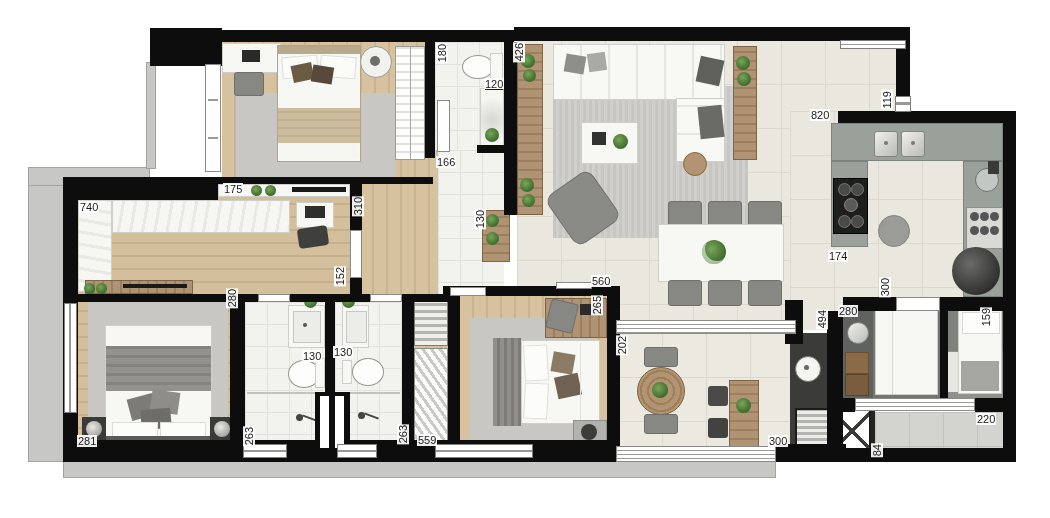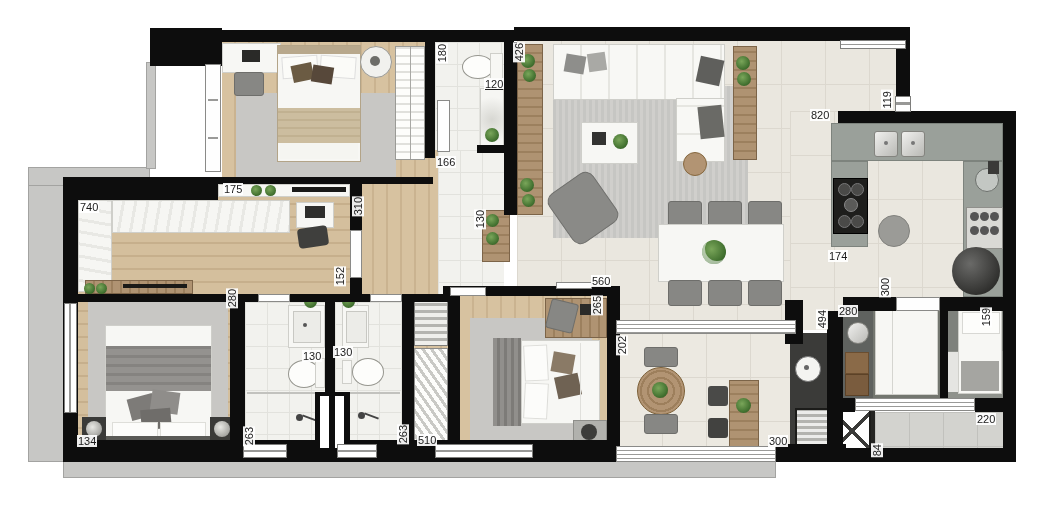--- a/index.html
+++ b/index.html
@@ -340,20 +340,20 @@
       <div class="dim v" style="left: 879px; top: 277px;">300</div>
       <div class="dim v" style="left: 616px; top: 335px;">202</div>
       <div class="dim v" style="left: 816px; top: 309px;">494</div>
       <div class="dim" style="left: 838px; top: 305px;">280</div>
       <div class="dim v" style="left: 980px; top: 307px;">159</div>
       <div class="dim" style="left: 302px; top: 350px;">130</div>
       <div class="dim" style="left: 333px; top: 346px;">130</div>
       <div class="dim" style="left: 768px; top: 435px;">300</div>
       <div class="dim" style="left: 976px; top: 413px;">220</div>
       <div class="dim v" style="left: 871px; top: 443px;">84</div>
-      <div class="dim" style="left: 77px; top: 435px;">134</div>
+      <div class="dim" style="left: 77px; top: 435px;">281</div>
       <div class="dim v" style="left: 243px; top: 426px;">263</div>
       <div class="dim v" style="left: 397px; top: 424px;">263</div>
-      <div class="dim" style="left: 417px; top: 434px;">510</div>
+      <div class="dim" style="left: 417px; top: 434px;">559</div>
     </div>
 
 
 </div>
 
 </body></html>

